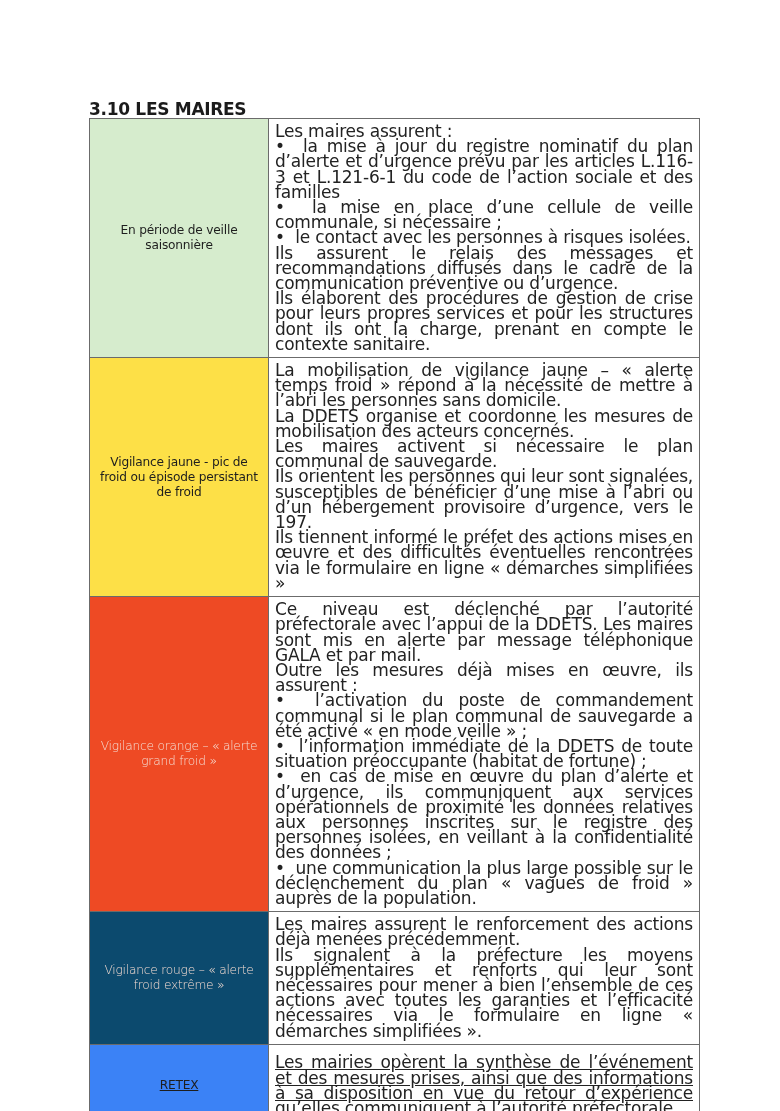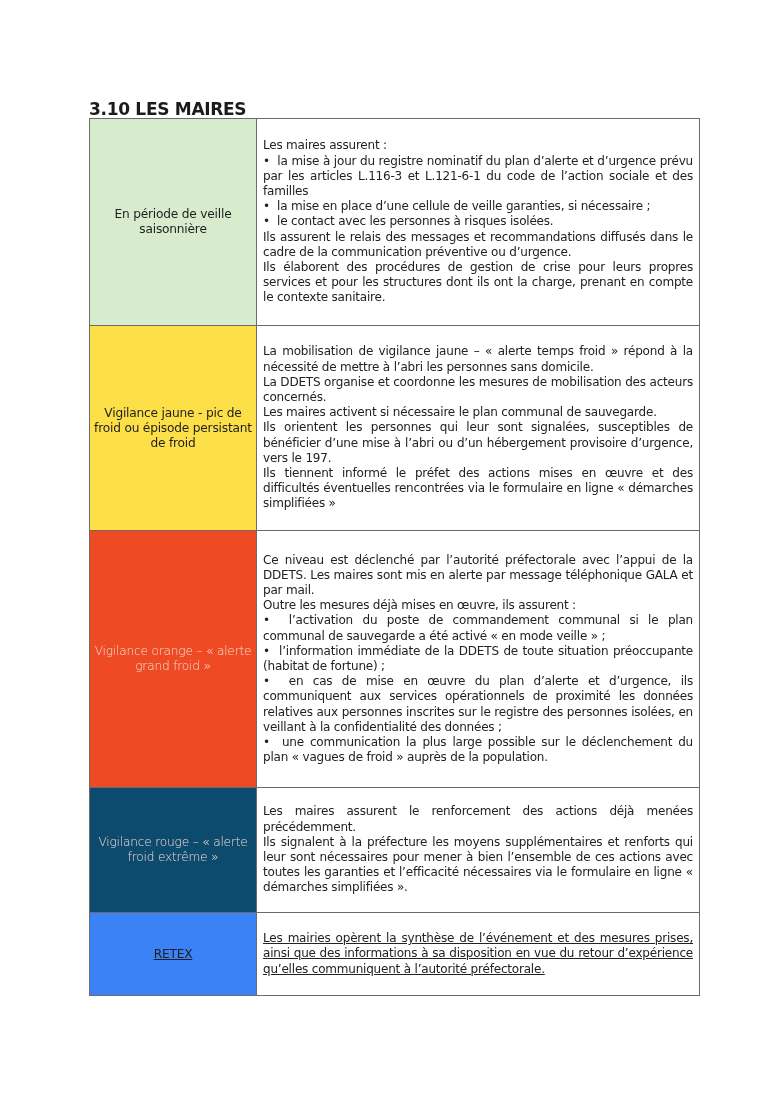--- a/index.html
+++ b/index.html
@@ -37,30 +37,30 @@
     .maires-table td {
       border: 1px solid #6b6b6b;
       vertical-align: middle;
       padding: 0;
     }
     .level-cell {
       width: 160px;
       text-align: center;
       font-size: 12.2px;
       line-height: 15px;
-      padding: 0 3px !important;
+      padding: 0 9px !important;
       letter-spacing: -0.2px;
     }
     .level-cell.light-text {
       color: #f4dcd2;
       font-weight: 300;
       margin-left: 16px;
     }
     .desc-cell {
-      font-size: 12px;
+      font-size: 17px;
       line-height: 15.2px;
       padding: 5px 6px 5px 6px !important;
       text-align: justify;
       letter-spacing: -0.2px;
       color: #222222;
     }
     .desc-cell p {
       margin: 0;
     }
     .desc-cell .bullet::before {
@@ -82,21 +82,21 @@
 
 <h1 class="page-title">3.10 LES MAIRES</h1>
 
 <table class="maires-table">
   <tbody>
     <tr class="row-veille">
       <td class="level-cell">En période de veille saisonnière</td>
       <td class="desc-cell">
           <p>Les maires assurent :</p>
           <p class="bullet">la mise à jour du registre nominatif du plan d’alerte et d’urgence prévu par les articles L.116-3 et L.121-6-1 du code de l’action sociale et des familles</p>
-          <p class="bullet">la mise en place d’une cellule de veille garanties, si nécessaire ;</p>
+          <p class="bullet">la mise en place d’une cellule de veille communale, si nécessaire ;</p>
           <p class="bullet">le contact avec les personnes à risques isolées.</p>
           <p>Ils assurent le relais des messages et recommandations diffusés dans le cadre de la communication préventive ou d’urgence.</p>
           <p>Ils élaborent des procédures de gestion de crise pour leurs propres services et pour les structures dont ils ont la charge, prenant en compte le contexte sanitaire.</p>
         </td>
     </tr>
     <tr class="row-jaune">
       <td class="level-cell">Vigilance jaune  - pic de froid ou épisode persistant de froid</td>
       <td class="desc-cell">
           <p>La mobilisation de vigilance jaune – « alerte temps froid » répond à la nécessité de mettre à l’abri les personnes sans domicile.</p>
           <p>La DDETS organise et coordonne les mesures de mobilisation des acteurs concernés.</p>

